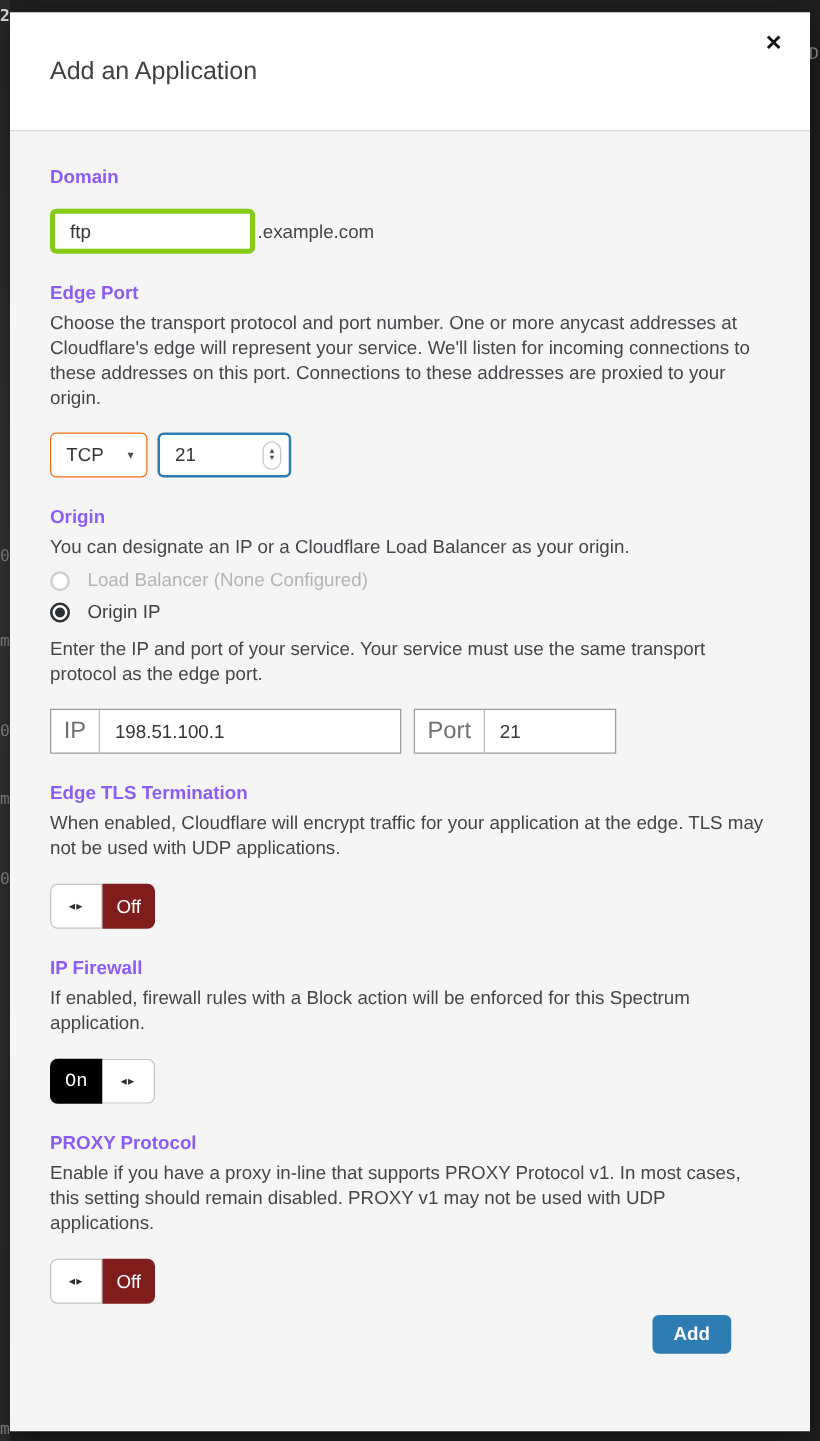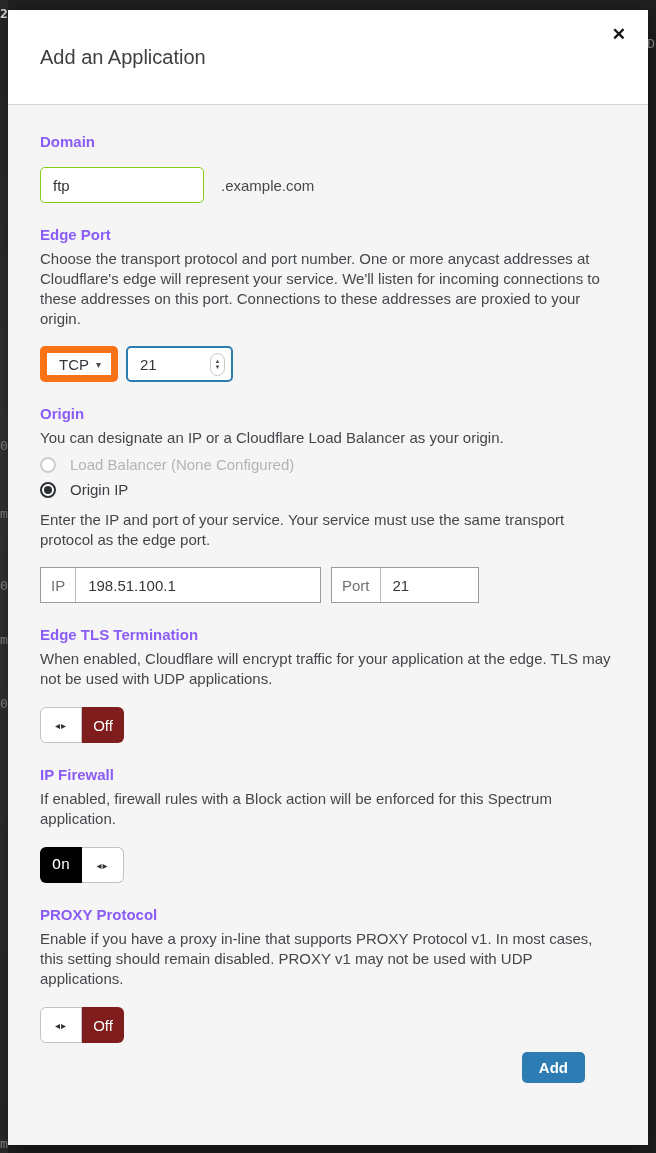--- a/index.html
+++ b/index.html
@@ -62,30 +62,30 @@
   .sec-label {
     margin: 0 0 6px; font-size: 15px; font-weight: 700; color: #8b5cf6;
   }
   .sec-desc {
     margin: 0; font-size: 15px; line-height: 20px; color: #44474a;
   }
   .control-row { margin-top: 17px; display: flex; align-items: center; }
 
   
   .text-input {
-    height: 36px; border: 1px solid #84cc16; border-radius: 5px;
+    height: 36px; border: 4px solid #84cc16; border-radius: 5px;
     background: #fff; font-size: 15px; color: #33363a;
     padding: 0 12px; font-family: inherit; outline: none;
   }
   .domain-input { width: 164px; }
-  .suffix { margin-left: 17px; font-size: 15px; color: #44474a; }
+  .suffix { margin-left: 2px; font-size: 15px; color: #44474a; }
 
   
   .select {
-    width: 78px; height: 36px; border: 7px solid #f97316; border-radius: 5px;
+    width: 78px; height: 36px; border: 1px solid #f97316; border-radius: 5px;
     background: #fff; display: flex; align-items: center;
     justify-content: space-between; padding: 0 10px 0 12px;
     font-size: 15px; color: #33363a; cursor: pointer;
   }
   .caret { font-size: 10px; color: #4d4d4d; }
 
   
   .number-wrap {
     margin-left: 8px; width: 107px; height: 36px;
     border: 2px solid #2c7cb0; border-radius: 5px; background: #fff;
@@ -117,29 +117,29 @@
   .radio-label.disabled { color: #b2b4b6; }
   .ip-note { margin-top: 12px; }
 
   
   .prefix-input {
     display: flex; align-items: stretch; height: 36px;
     border: 1px solid #9b9b9b; background: #fff;
   }
   .prefix-input .prefix {
     display: flex; align-items: center; padding: 0 10px;
-    font-size: 15px; color: #6e7174; border-right: 1px solid #bdbdbd; flex: none;
+    font-size: 19px; color: #6e7174; border-right: 1px solid #bdbdbd; flex: none;
   }
   .prefix-input input {
     border: none; outline: none; flex: 1; min-width: 0;
     padding: 0 12px; font-size: 15px; color: #33363a;
     font-family: inherit; background: transparent;
   }
   .ip-group { width: 281px; }
-  .port-group { width: 148px; margin-left: 10px; }
+  .port-group { width: 162px; margin-left: 10px; }
 
   
   .toggle {
     margin-top: 18px; display: flex; width: 84px; height: 36px;
     cursor: pointer; border-radius: 6px;
   }
   .toggle .handle {
     width: 42px; flex: none; background: #fff; border: 1px solid #c2c2c2;
     display: flex; align-items: center; justify-content: center;
     color: #2f3133; font-size: 10px; letter-spacing: 1px;

